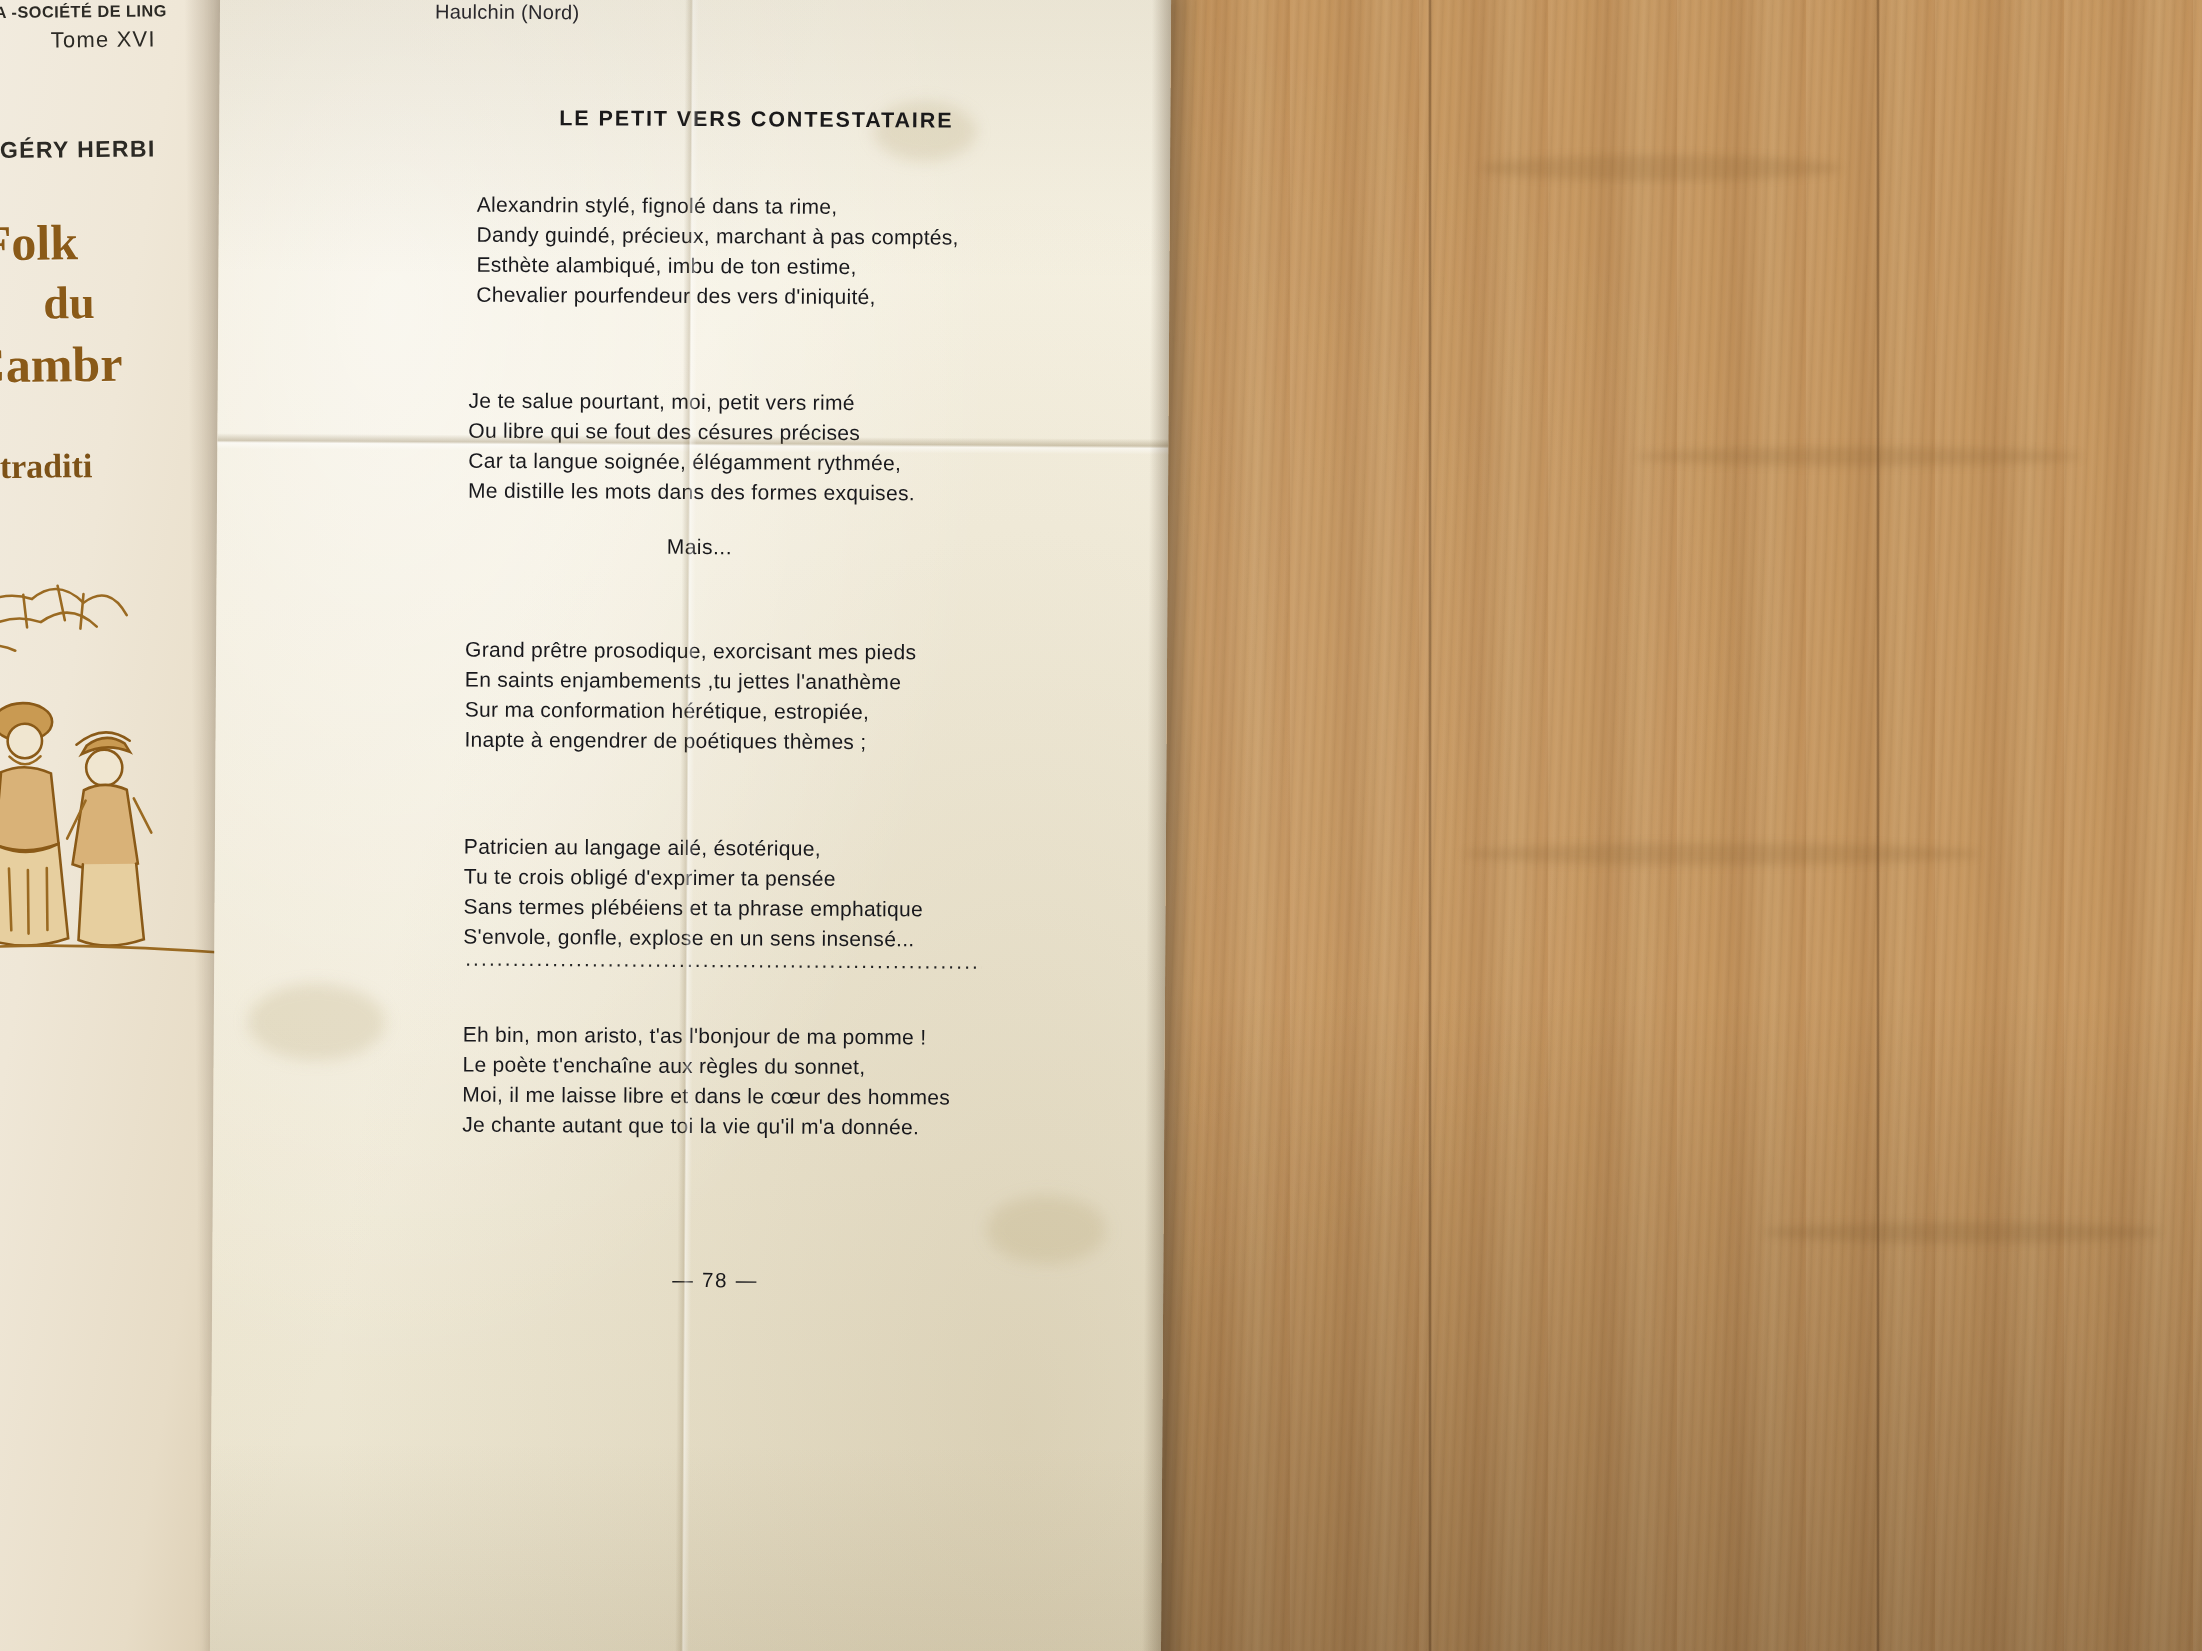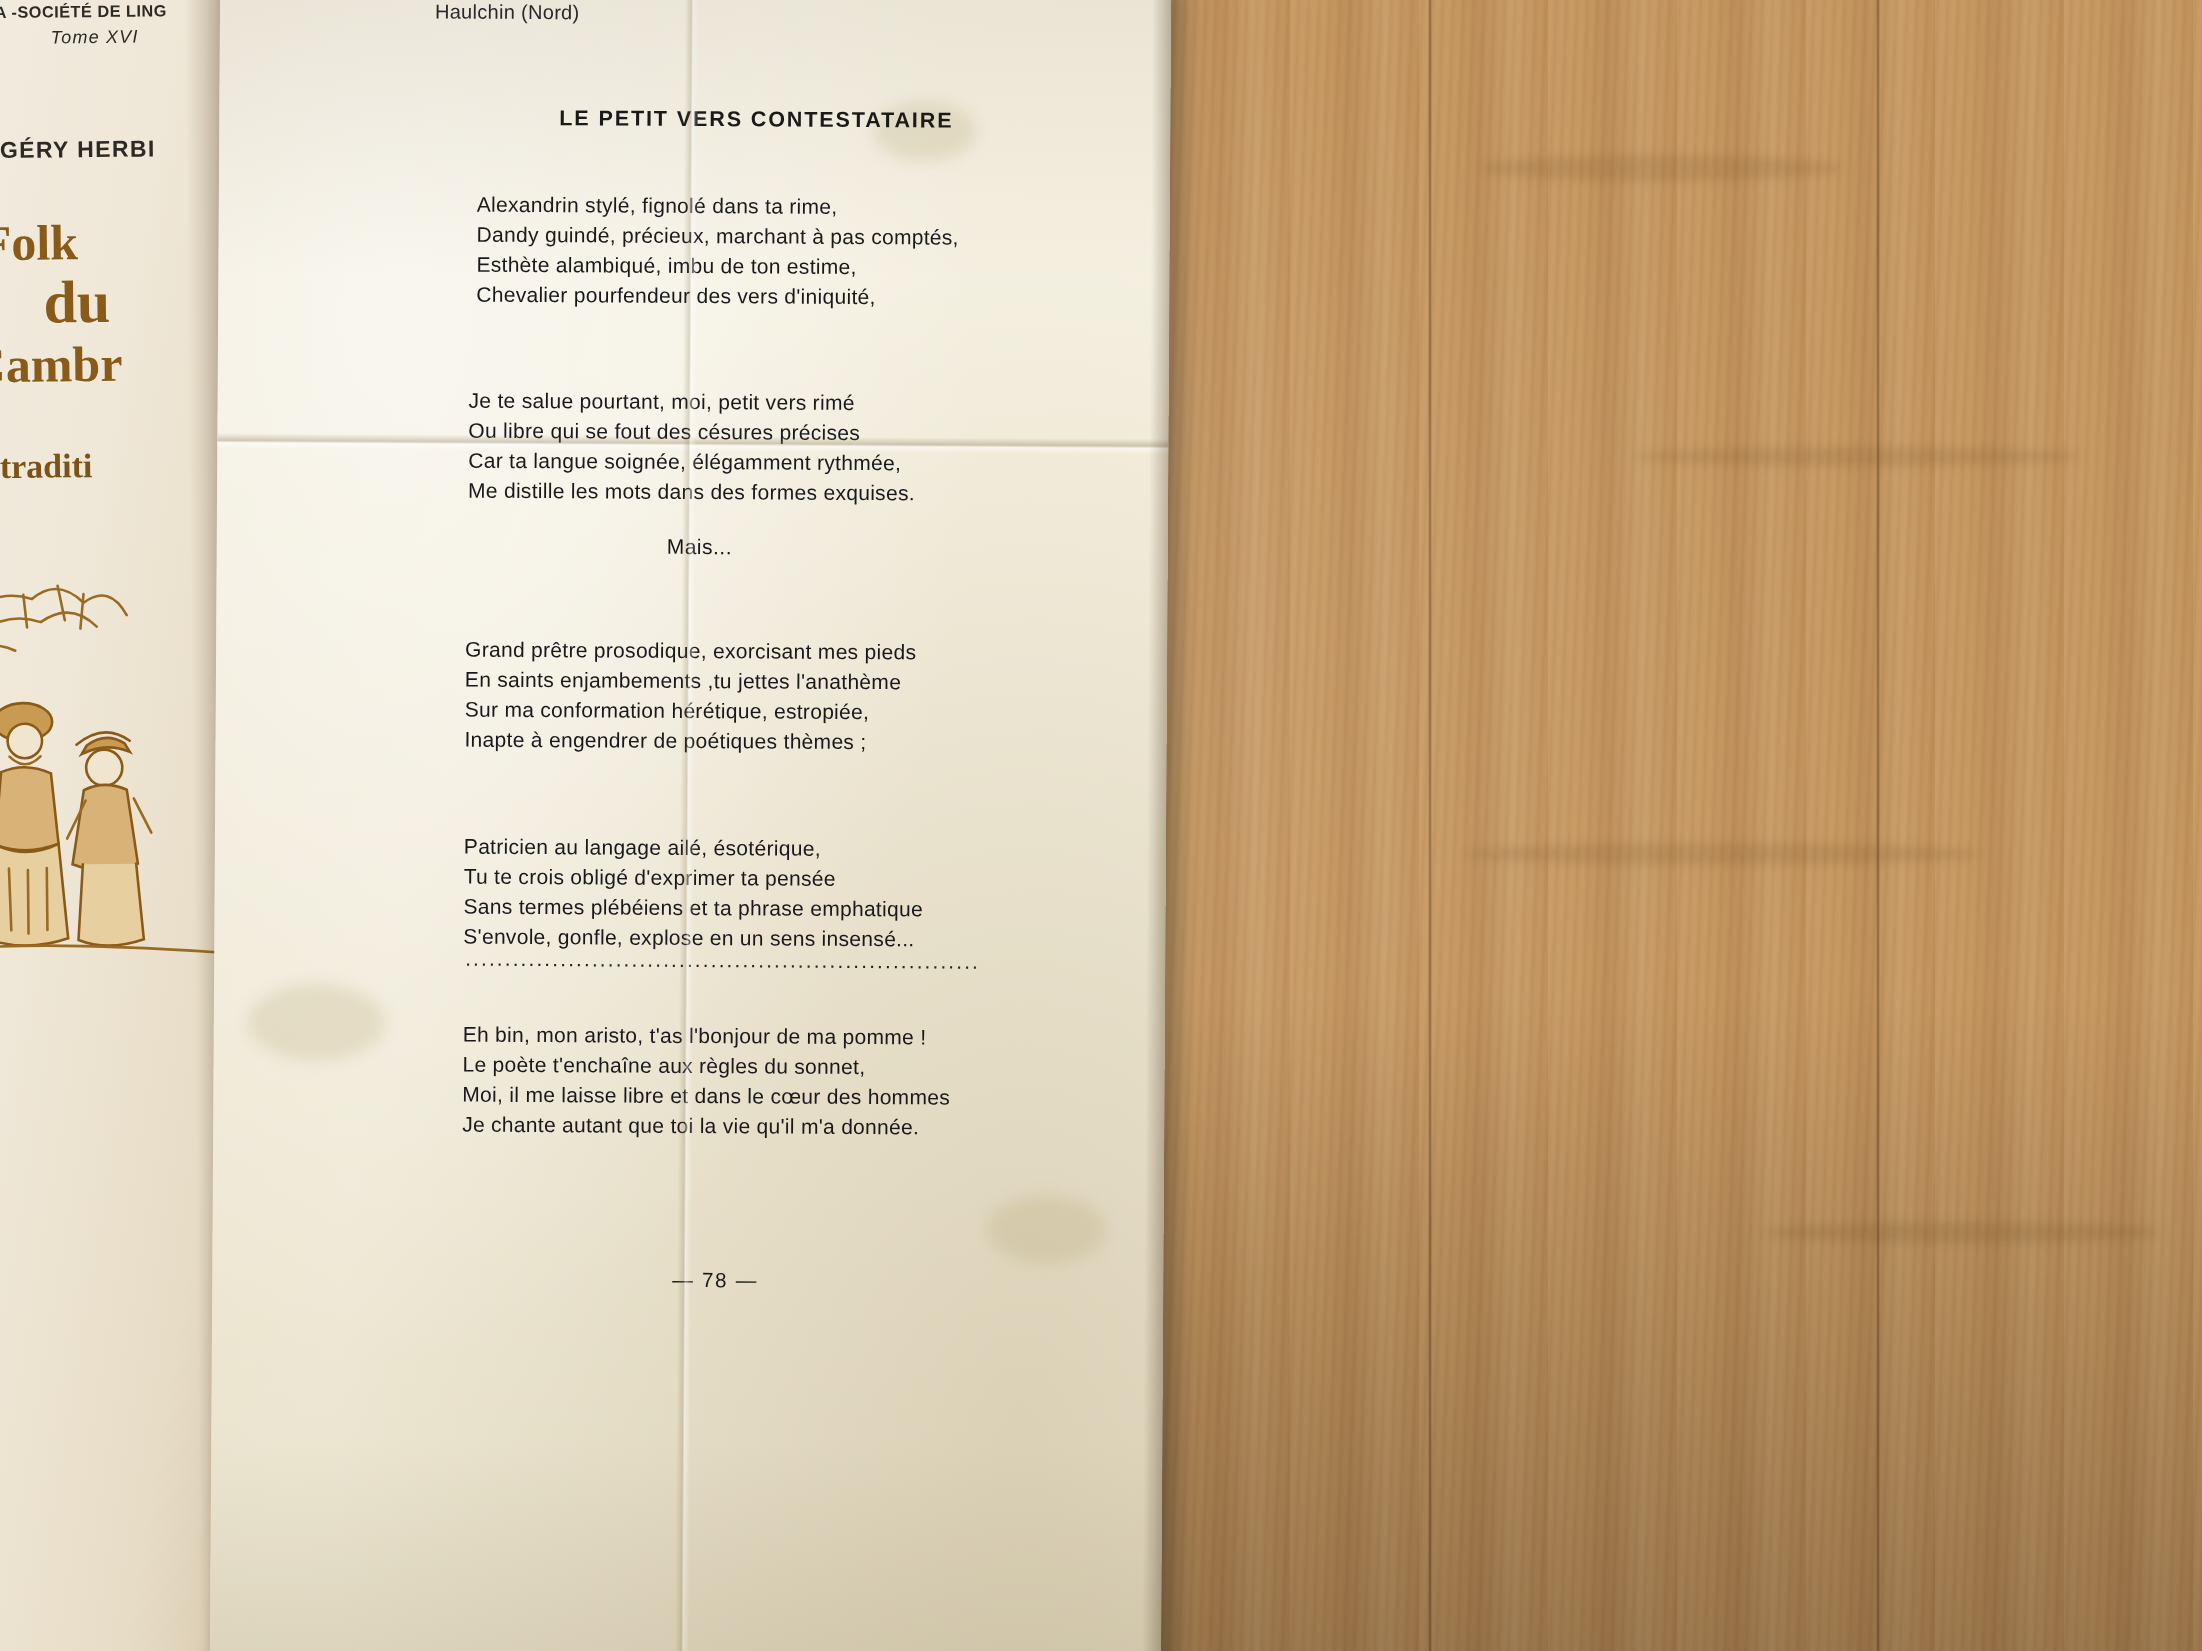--- a/index.html
+++ b/index.html
@@ -74,40 +74,39 @@
     font-family: "Liberation Sans", sans-serif;
   }
   .cover-soc {
     top: 28px; left: -19px;
     font-size: 16.3px;
     font-weight: 700;
     letter-spacing: 0.5px;
   }
   .cover-tome {
     top: 53px; left: 93px;
-    font-size: 18px;
+    font-size: 22px;
     letter-spacing: 1.2px;
-    font-style: italic;
   }
   .cover-author {
     top: 162px; left: 41px;
     font-size: 23px;
     font-weight: 700;
     letter-spacing: 1.4px;
   }
   .cover-title {
     position: absolute;
     color: #8a5a18;
     font-family: "Liberation Serif", serif;
     font-weight: 700;
     white-space: nowrap;
     text-shadow: 0 0.9px 0 rgba(255,255,255,0.5);
   }
   .cover-title-1 { top: 239px; left: -13.8px; font-size: 50px; }
-  .cover-title-2 { top: 294px; left: 83px; font-size: 60px; }
+  .cover-title-2 { top: 302px; left: 83px; font-size: 46px; }
   .cover-title-3 { top: 361px; left: 8.6px;  font-size: 50px; }
   .cover-sub {
     position: absolute;
     top: 473px; left: -19px;
     color: #7d5217;
     font-family: "Liberation Serif", serif;
     font-weight: 700;
     font-size: 34px;
     white-space: nowrap;
   }

